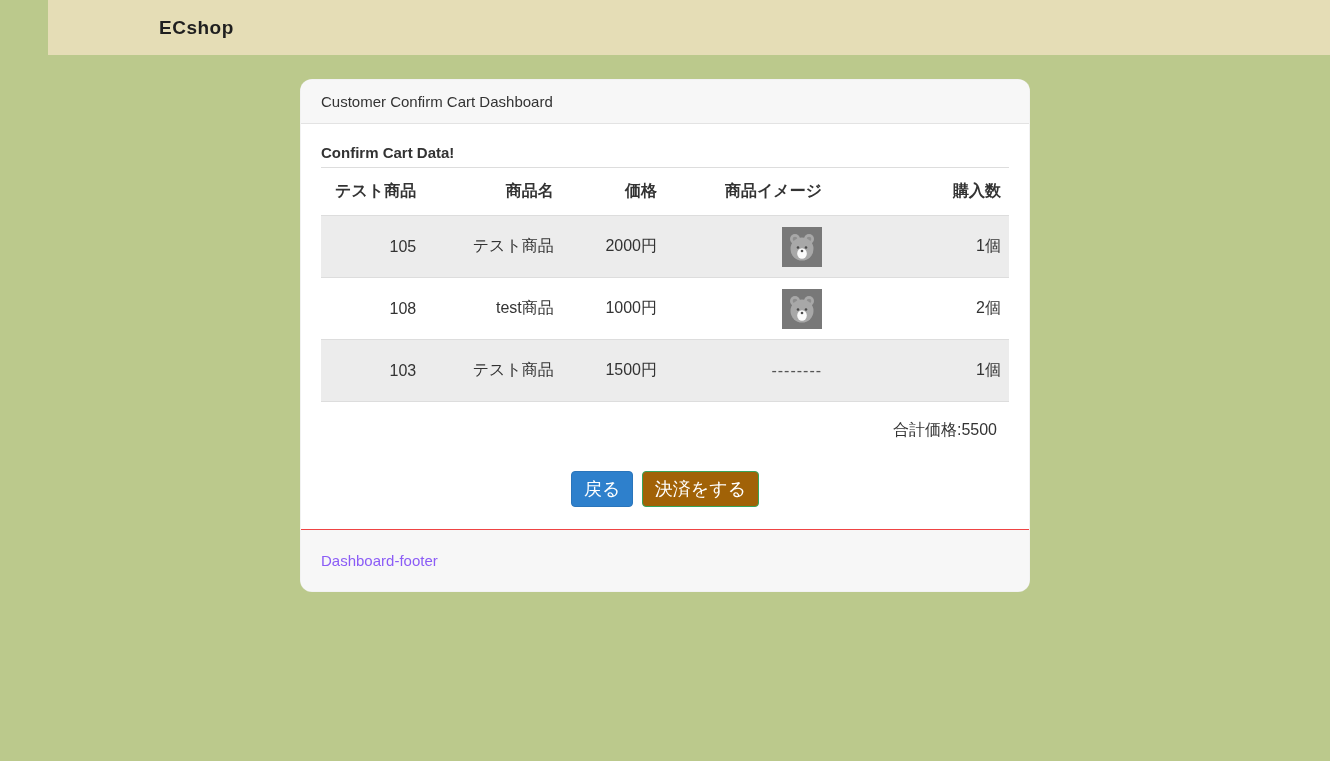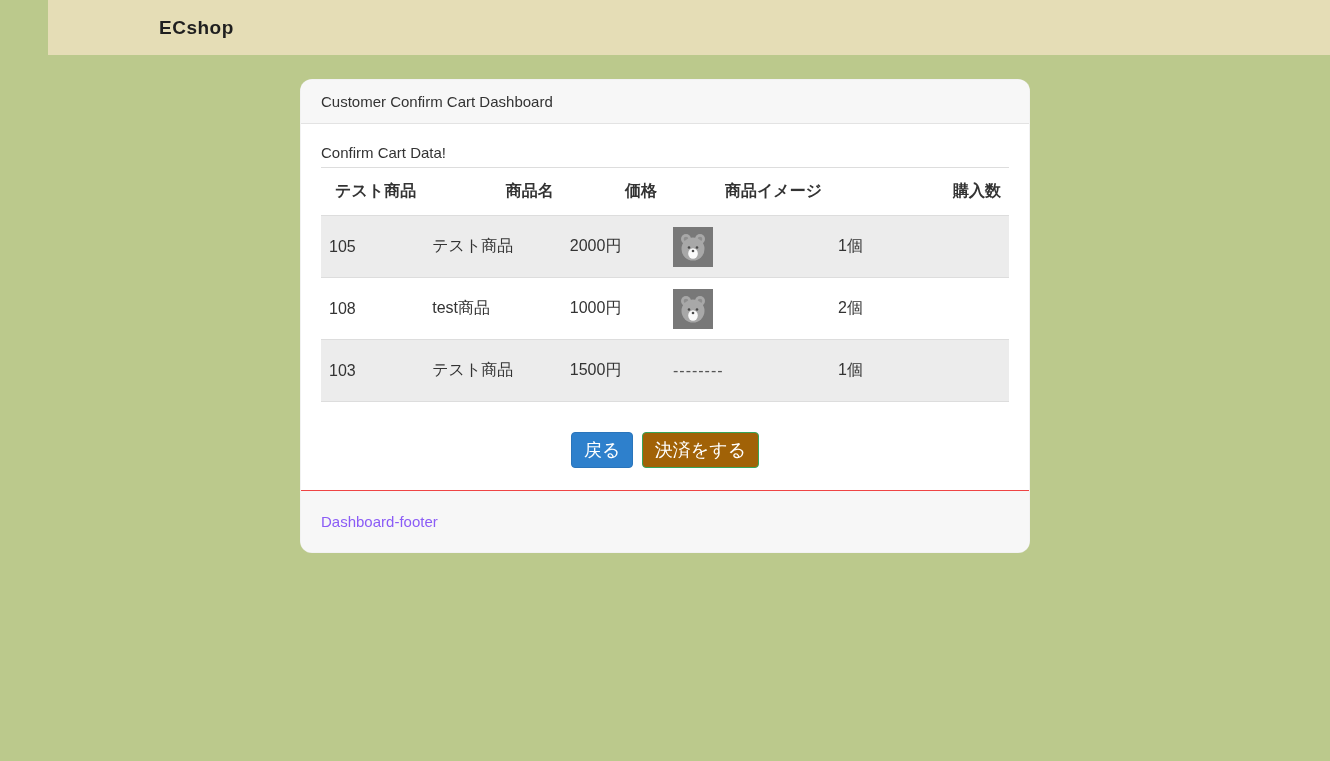--- a/index.html
+++ b/index.html
@@ -38,40 +38,41 @@
   .card-header {
     background: #f7f7f7;
     border-bottom: 1px solid #e3e3e3;
     padding: 13px 20px;
     font-size: 15px;
     color: #333;
   }
   .card-body { padding: 20px 20px 22px; }
   .confirm-title {
     font-size: 15px;
-    font-weight: 400;
+    font-weight: 700;
     margin-bottom: 6px;
   }
   
   table.cart-table {
     width: 100%;
     border-collapse: collapse;
     border-top: 1px solid #ddd;
     font-size: 16px;
   }
   .cart-table th {
     padding: 13px 8px;
     font-weight: 700;
     text-align: right;
     border-bottom: 1px solid #ddd;
     white-space: nowrap;
   }
   .cart-table td {
     height: 62px;
     padding: 4px 8px;
+    text-align: right;
     vertical-align: middle;
     border-bottom: 1px solid #ddd;
   }
   .cart-table tbody tr:nth-child(odd) { background: #ececec; }
   .col-no { width: 15%; }
   .col-name { width: 20%; }
   .col-price { width: 15%; }
   .col-img { width: 24%; }
   .col-qty { width: 26%; }
   .product-img {
@@ -187,20 +188,21 @@
             <td>テスト商品</td>
             <td>1500円</td>
             <td>
               <span class="no-img">--------</span>
             </td>
             <td>1個</td>
           </tr>
         </tbody>
       </table>
 
+      <div class="total-line">合計価格:5500</div>
 
       <div class="btn-row">
         <button class="btn btn-back">戻る</button>
         <button class="btn btn-checkout">決済をする</button>
       </div>
     </div>
 
     <div class="card-footer">
       <span>Dashboard-footer</span>
     </div>

